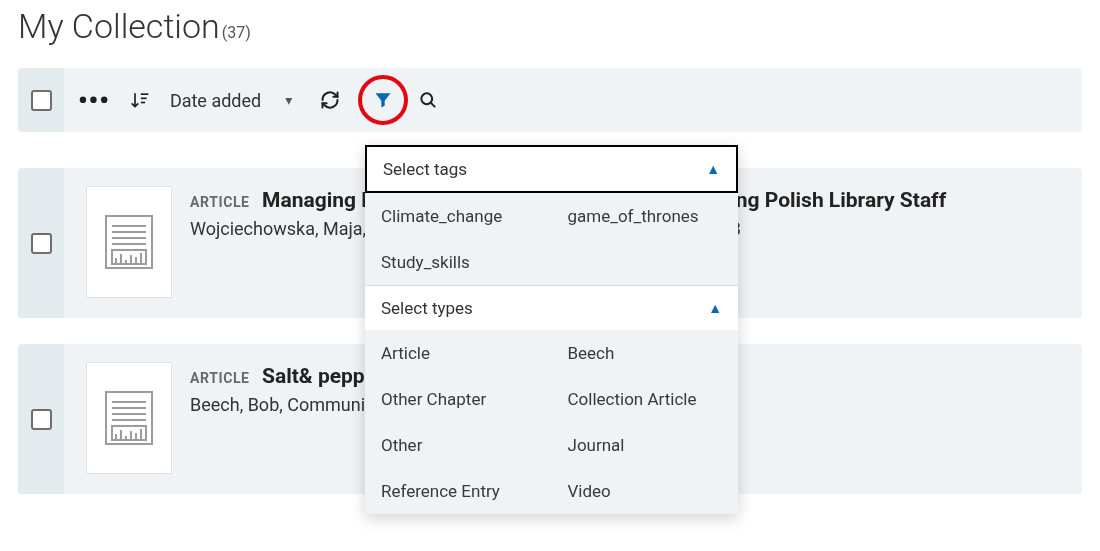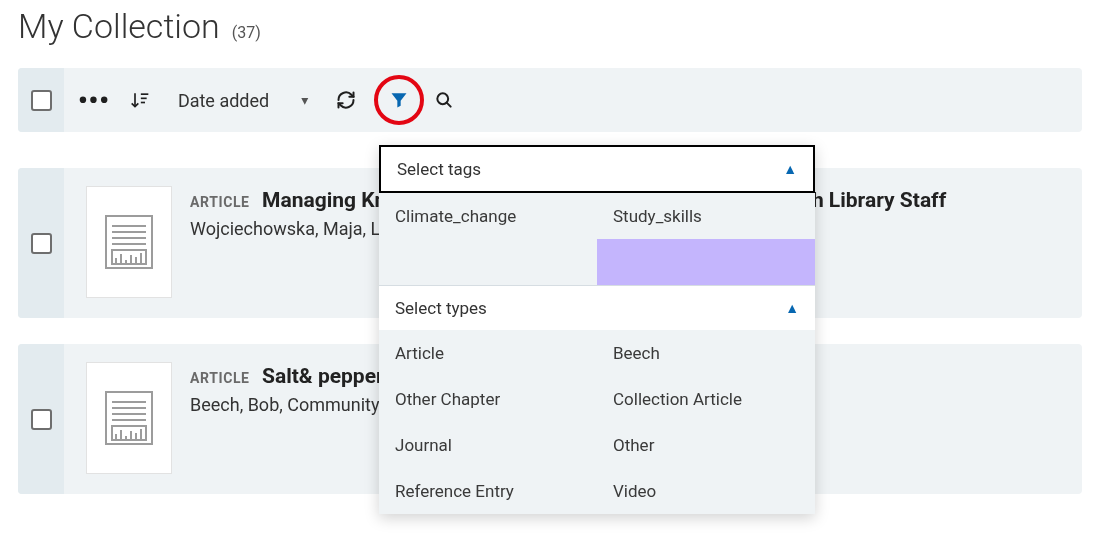--- a/index.html
+++ b/index.html
@@ -1,39 +1,39 @@
 <!DOCTYPE html>
 <html><head>
 <meta charset="utf-8">
 <style>
   html,body{margin:0;padding:0;width:1100px;height:551px;overflow:hidden;
     font-family:-apple-system,BlinkMacSystemFont,"Segoe UI",Roboto,Helvetica,Arial,sans-serif;
     color:#333;background:#fff;}
   .page{padding:0 18px;}
-  .title-row{display:flex;align-items:baseline;gap:12px;margin:6px 0 22px 0;}
+  .title-row{display:flex;align-items:baseline;gap:2px;margin:6px 0 22px 0;}
   .page-title{font-size:34px;font-weight:300;color:#333;}
   .page-count{font-size:16px;color:#555;}
   
   .toolbar{background:#eff3f5;height:64px;display:flex;align-items:center;
     border-radius:4px;position:relative;margin-bottom:36px;}
   .select-cell{width:46px;height:64px;display:flex;align-items:center;justify-content:center;
     background:#e3ebef;border-radius:4px 0 0 4px;margin-right:14px;}
   .cb{width:17px;height:17px;border:2px solid #6e6e6e;border-radius:3px;background:#fff;}
   .more-dots{font-size:26px;font-weight:900;letter-spacing:1px;color:#1f1f1f;margin-right:20px;cursor:pointer;}
-  .sort{display:flex;align-items:center;gap:28px;cursor:pointer;margin-right:24px;}
+  .sort{display:flex;align-items:center;gap:20px;cursor:pointer;margin-right:24px;}
   .sort svg, .tbtn svg{display:block;}
   .sort-label{font-size:18px;color:#333;}
   .caret{font-size:14px;color:#555;margin-left:4px;}
   .tbtn{width:28px;height:28px;display:flex;align-items:center;justify-content:center;
     cursor:pointer;margin-right:14px;color:#1f1f1f;}
   .filter-wrap{position:relative;width:50px;height:50px;display:flex;align-items:center;justify-content:center;margin-right:6px;}
   .red-circle{position:absolute;inset:0;border:4px solid #e30613;border-radius:50%;}
   .filter-icon{color:#0767b1;}
   
-  .popover{position:absolute;left:379px;top:145px;width:436px;background:#c4b5fd;
+  .popover{position:absolute;left:365px;top:145px;width:373px;background:#701a75;
     box-shadow:0 4px 14px rgba(0,0,0,0.18);z-index:20;font-size:17px;}
   .pv-head{height:44px;display:flex;align-items:center;justify-content:space-between;
     padding:0 16px;border:2px solid #000;background:#fff;}
   .pv-head.second{border:none;border-top:1px solid #d6dde2;align-items:center;}
   .pv-head .tri{color:#0767b1;font-size:14px;}
   .pv-grid{display:grid;grid-template-columns:1fr 1fr;}
   .pv-cell{height:46px;display:flex;align-items:center;padding:0 16px;
     background:#eff3f5;color:#3a3a3a;font-size:17px;cursor:pointer;}
   .pv-cell + .pv-cell{}
   
@@ -159,30 +159,31 @@
 
 </div>
 
 <div class="popover">
   <div class="pv-head">
     <span>Select tags</span>
     <span class="tri">▲</span>
   </div>
   <div class="pv-grid">
     <div class="pv-cell">Climate_change</div>
+    <div class="pv-cell">game_of_thrones</div>
     <div class="pv-cell">Study_skills</div>
     <div class="pv-cell"></div>
   </div>
   <div class="pv-head second">
     <span>Select types</span>
     <span class="tri">▲</span>
   </div>
   <div class="pv-grid">
     <div class="pv-cell">Article</div>
     <div class="pv-cell">Beech</div>
     <div class="pv-cell">Other Chapter</div>
     <div class="pv-cell">Collection Article</div>
+    <div class="pv-cell">Other</div>
     <div class="pv-cell">Journal</div>
-    <div class="pv-cell">Other</div>
     <div class="pv-cell">Reference Entry</div>
     <div class="pv-cell">Video</div>
   </div>
 </div>
 
 </body></html>

